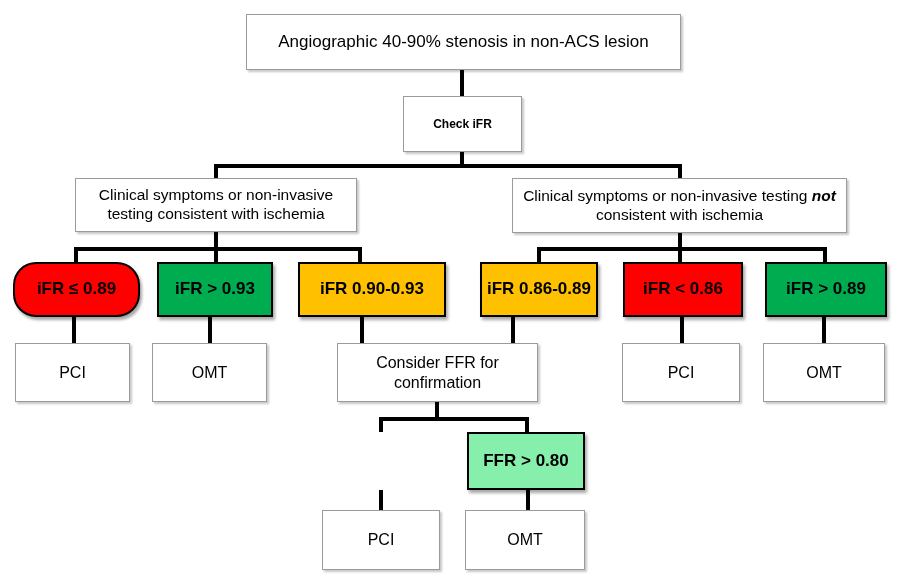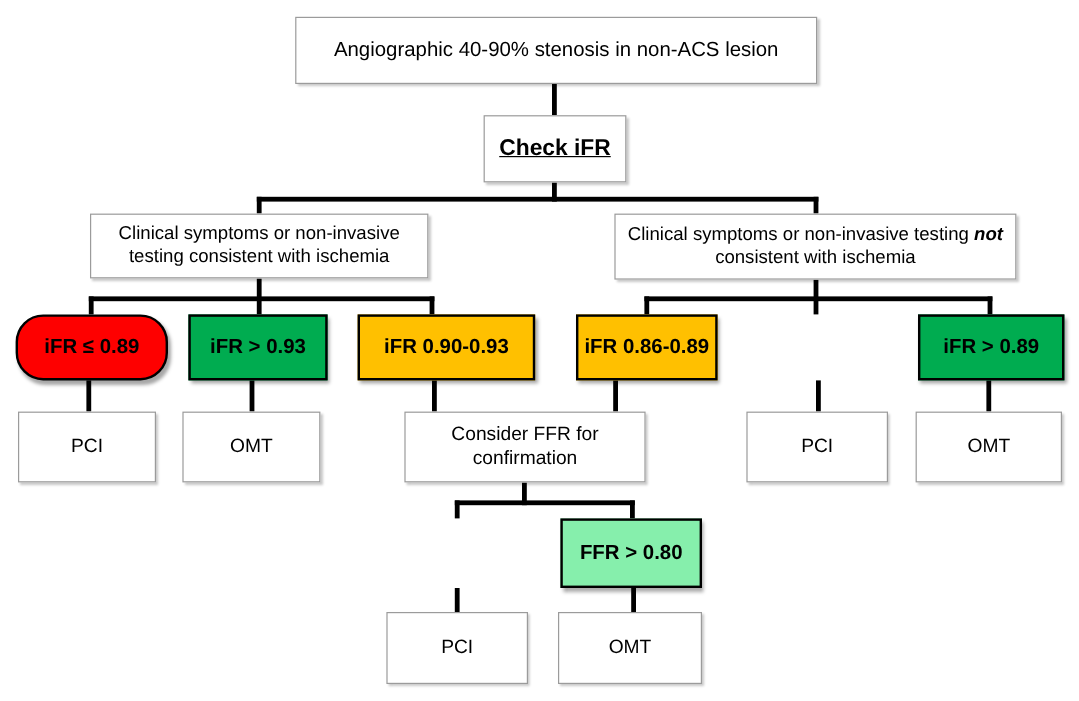--- a/index.html
+++ b/index.html
@@ -10,21 +10,21 @@
   .node{
     position:absolute;display:flex;align-items:center;justify-content:center;
     text-align:center;box-sizing:border-box;background:#fff;
     border:1px solid #9b9b9b;box-shadow:2px 2px 2px rgba(0,0,0,0.22);
     font-size:16px;line-height:1.22;padding:2px 4px;z-index:2;
   }
   .node.colored{
     border:2px solid #000;font-weight:bold;font-size:17px;
     box-shadow:2px 3px 3px rgba(0,0,0,0.35);
   }
-  .node.bold{font-weight:bold;font-size:19px;text-decoration:underline;}
+  .node.bold{font-weight:bold;font-size:12px;}
   .node.big{font-size:17px;}
   .node.wrap{font-size:15.5px;}
   .conn{position:absolute;background:#000;z-index:1;}
   .emph{font-weight:bold;font-style:italic;}
 </style>
 </head>
 <body>
 
 <div id="canvas">
 
@@ -71,20 +71,21 @@
   </div>
 
   <div class="node colored" style="left: 13px; top: 262px; width: 127px; height: 55px; background: rgb(254, 0, 0); border-radius: 23px;">iFR ≤ 0.89</div>
 
   <div class="node colored" style="left: 157px; top: 262px; width: 116px; height: 55px; background: rgb(0, 172, 80);">iFR &gt; 0.93</div>
 
   <div class="node colored" style="left: 298px; top: 262px; width: 148px; height: 55px; background: rgb(255, 192, 0);">iFR 0.90-0.93</div>
 
   <div class="node colored" style="left: 480px; top: 262px; width: 118px; height: 55px; background: rgb(255, 192, 0);">iFR 0.86-0.89</div>
 
+  <div class="node colored" style="left: 623px; top: 262px; width: 120px; height: 55px; background: rgb(254, 0, 0);">iFR &lt; 0.86</div>
 
   <div class="node colored" style="left: 765px; top: 262px; width: 122px; height: 55px; background: rgb(0, 172, 80);">iFR &gt; 0.89</div>
 
   <div class="node" style="left:15px;top:343px;width:115px;height:59px;">PCI</div>
 
   <div class="node" style="left:152px;top:343px;width:115px;height:59px;">OMT</div>
 
   <div class="node" style="left:337px;top:343px;width:201px;height:59px;">Consider FFR for confirmation</div>
 
   <div class="node" style="left:622px;top:343px;width:118px;height:59px;">PCI</div>

